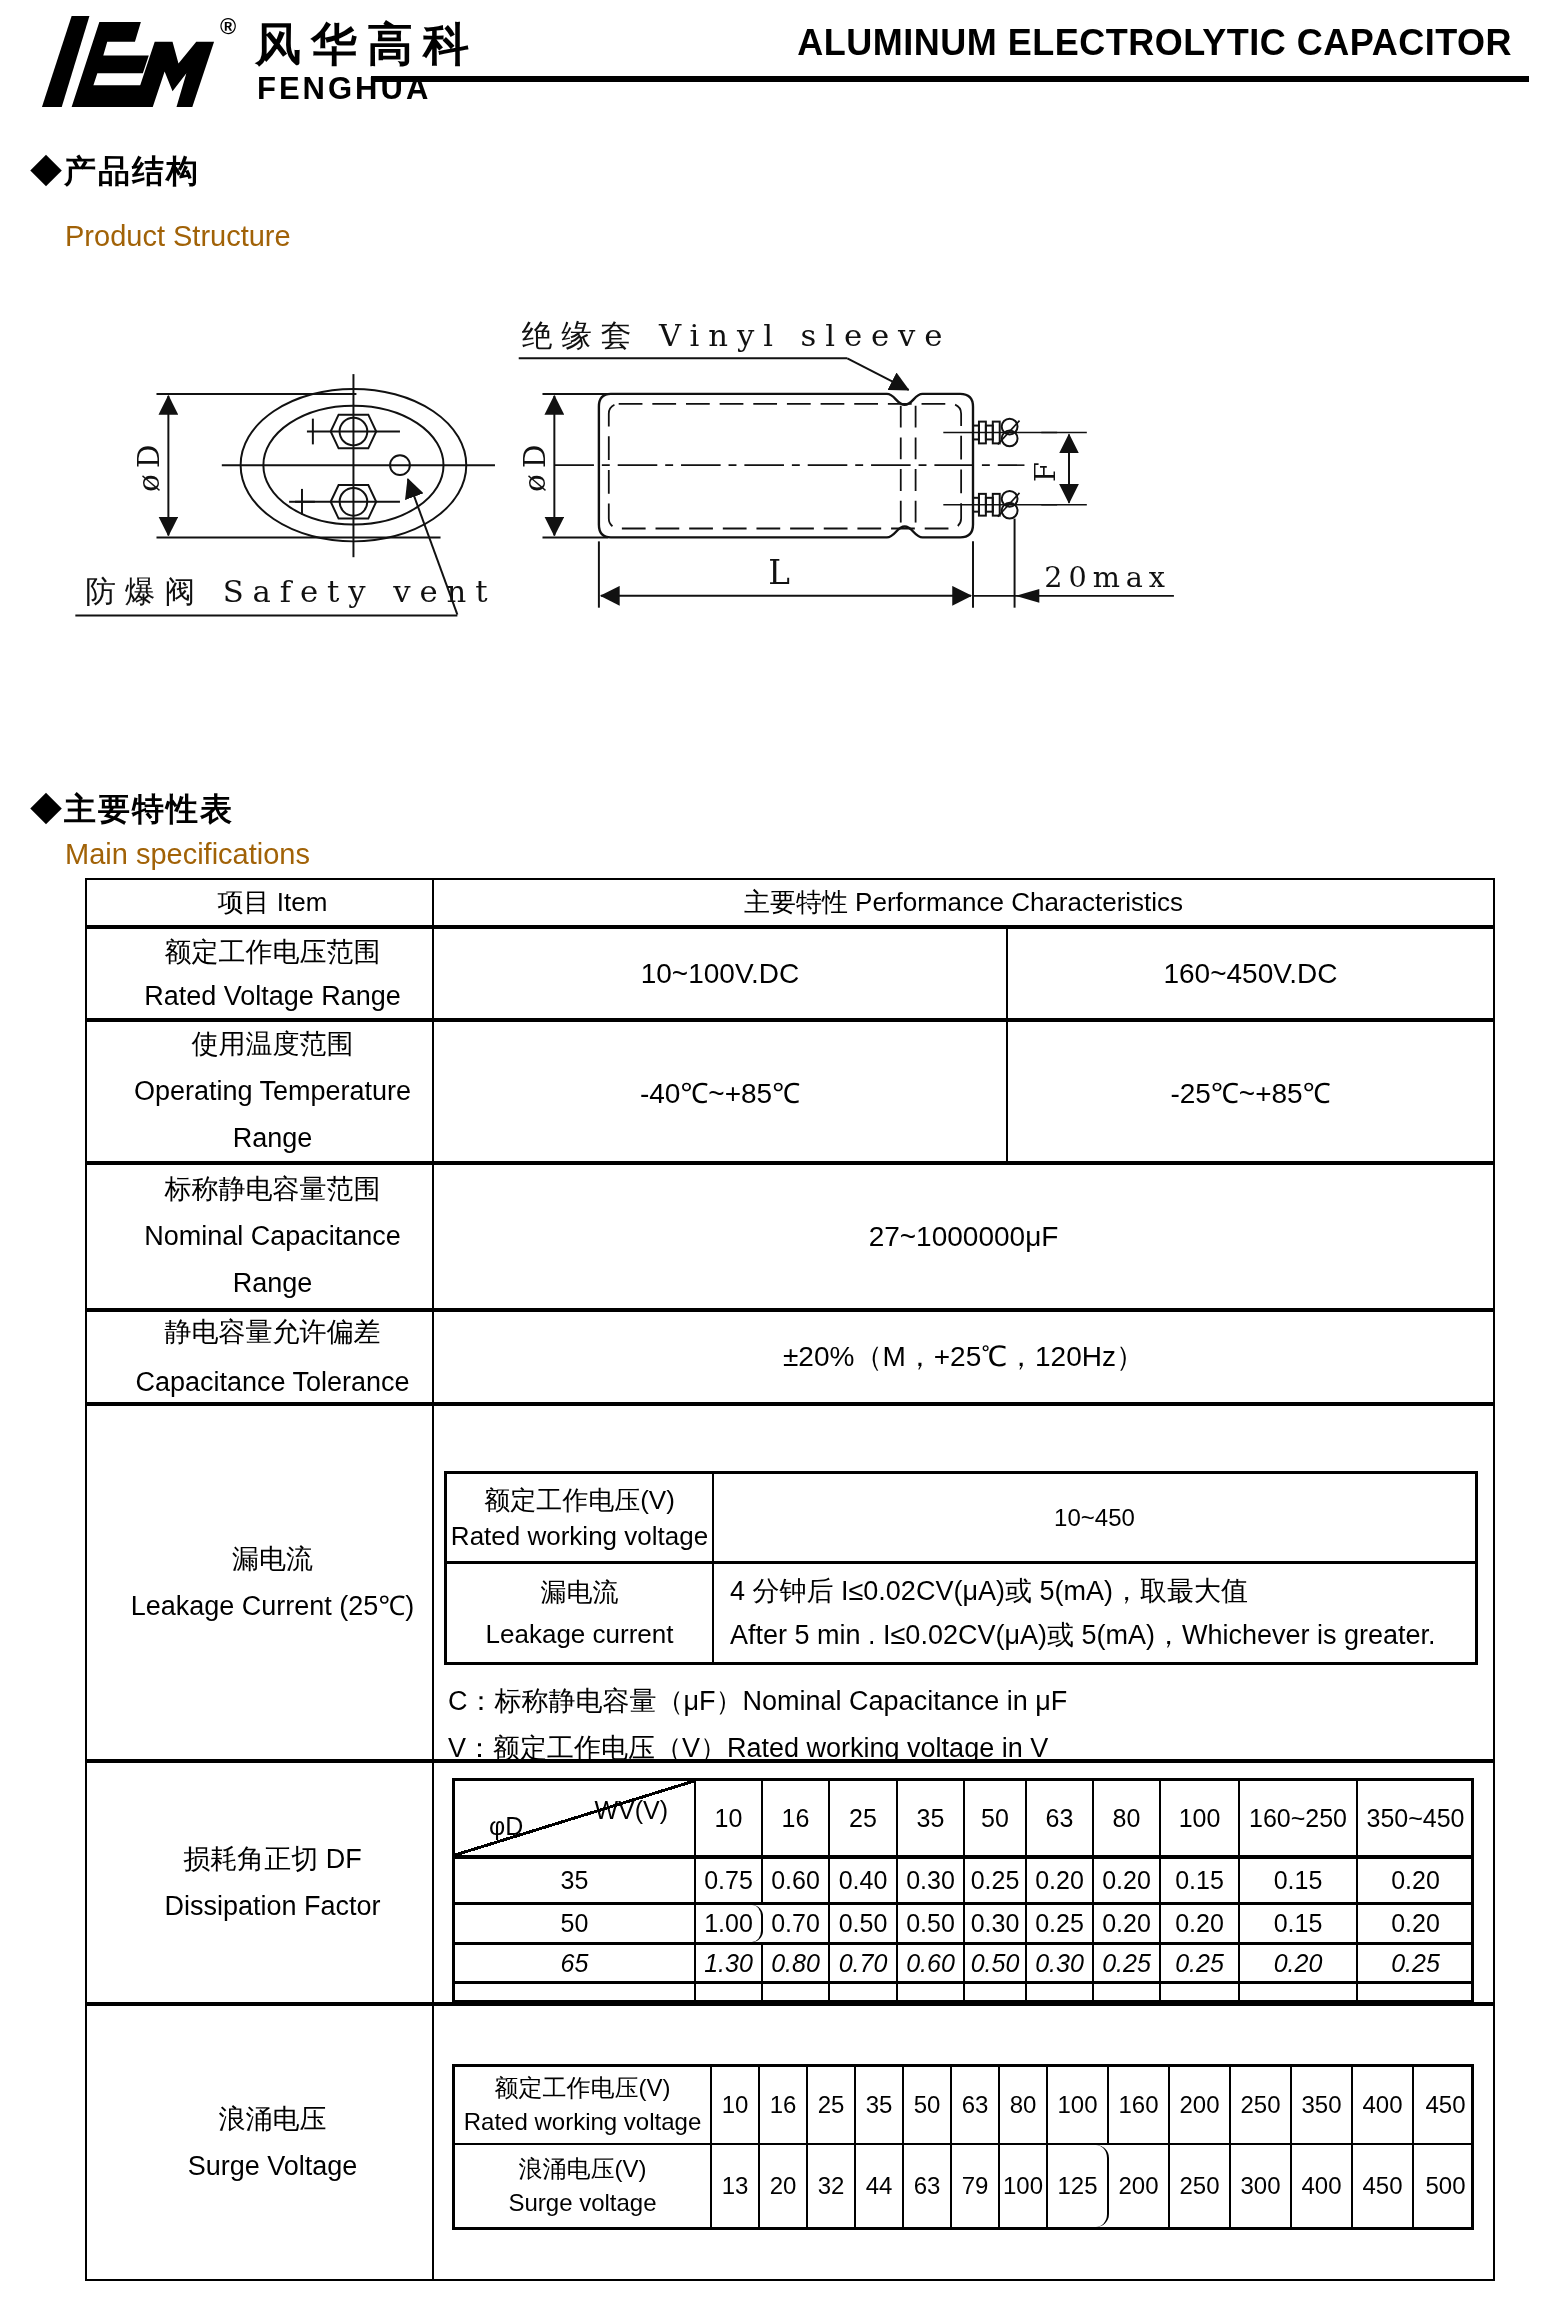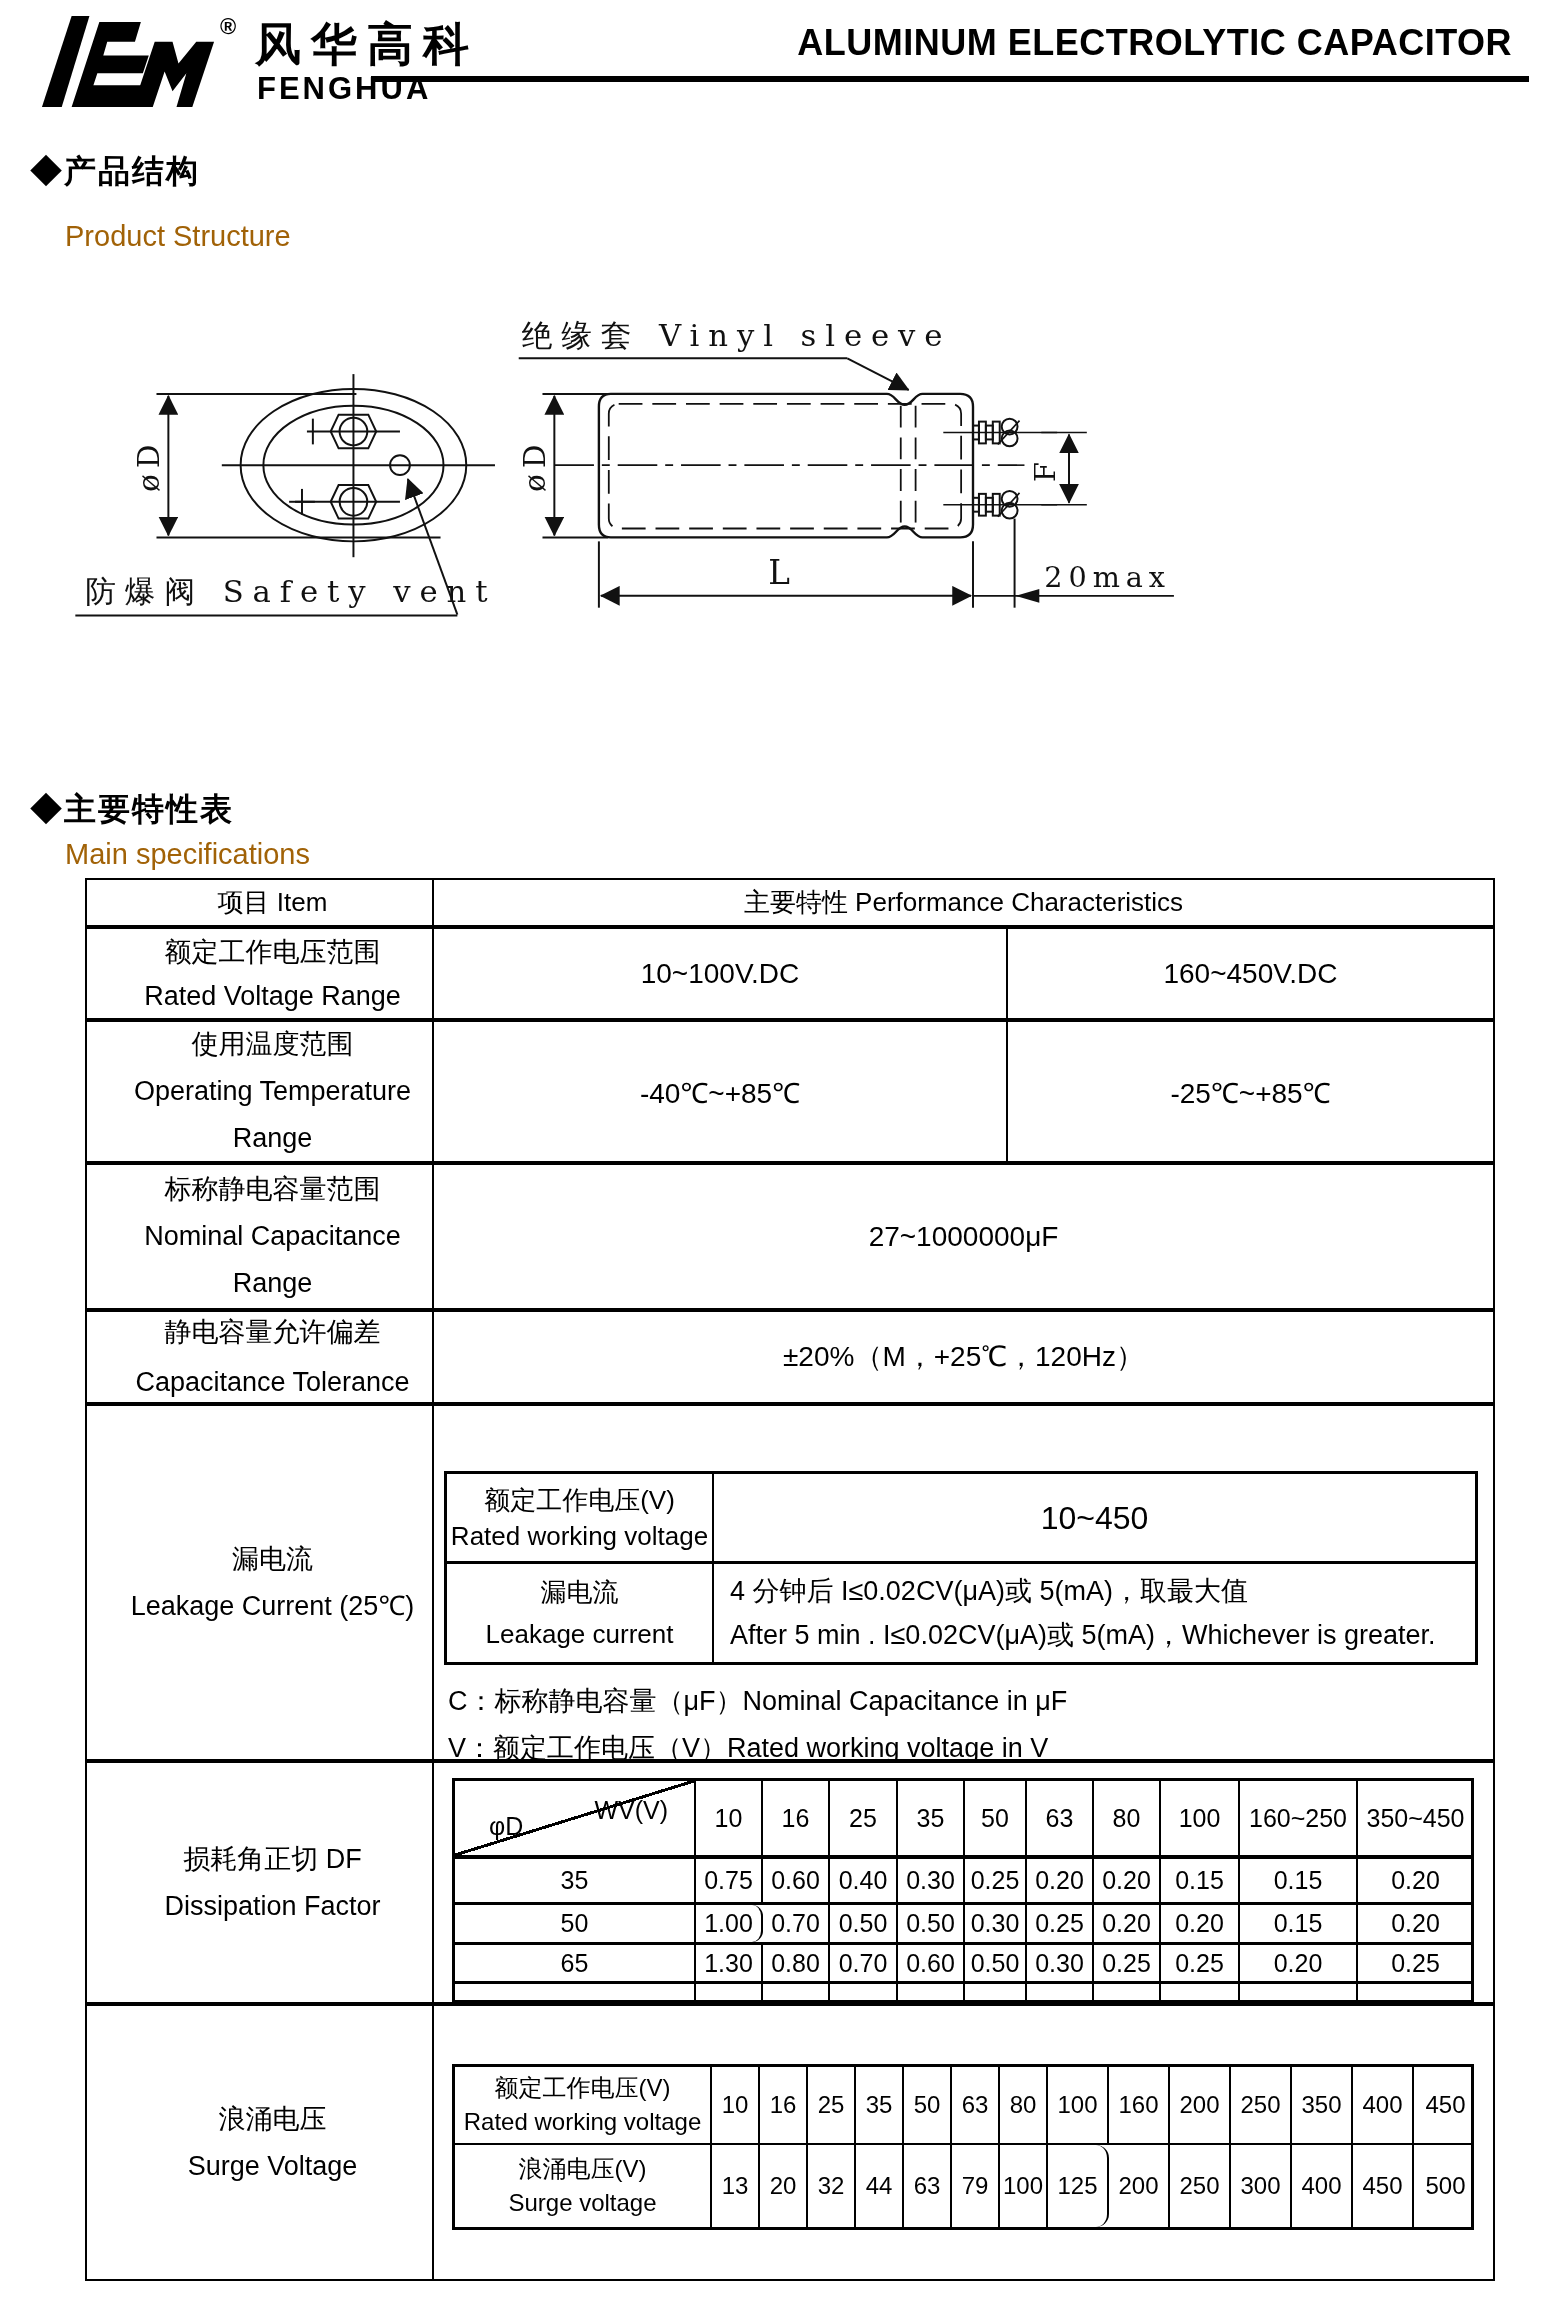--- a/index.html
+++ b/index.html
@@ -219,21 +219,21 @@
         <span>漏电流</span>
         <span>Leakage Current (25℃)</span>
       </div>
       <div class="val-cell rel" style="display:block">
         <div class="inner abs" style="left:10px;top:65px;width:1034px;height:194px">
           <div class="irow" style="height:90px">
             <div class="icell" style="width:267px">
               <span>额定工作电压(V)</span>
               <span>Rated working voltage</span>
             </div>
-            <div class="icell" style="flex:1;font-size:32px">10~450</div>
+            <div class="icell" style="flex:1;font-size:24px">10~450</div>
           </div>
           <div class="irow" style="flex:1">
             <div class="icell" style="width:267px;line-height:42px">
               <span>漏电流</span>
               <span>Leakage current</span>
             </div>
             <div class="icell left" style="flex:1">
               <span>4 分钟后 I≤0.02CV(μA)或 5(mA)，取最大值</span>
               <span>After 5 min . I≤0.02CV(μA)或 5(mA)，Whichever is greater.</span>
             </div>
@@ -286,21 +286,21 @@
               <div class="gcell" style="flex: 0 0 67px;">0.70</div>
               <div class="gcell" style="flex: 0 0 68px;">0.50</div>
               <div class="gcell" style="flex: 0 0 67px;">0.50</div>
               <div class="gcell" style="flex: 0 0 62px;">0.30</div>
               <div class="gcell" style="flex: 0 0 67px;">0.25</div>
               <div class="gcell" style="flex: 0 0 67px;">0.20</div>
               <div class="gcell" style="flex: 0 0 79px;">0.20</div>
               <div class="gcell" style="flex: 0 0 118px;">0.15</div>
               <div class="gcell" style="flex: 0 0 115px;">0.20</div>
             </div>
-            <div class="grow" style="height: 41px;">
+            <div class="grow" style="height: 41px; font-style: italic;">
               <div class="gcell" style="flex: 0 0 241px;">65</div>
               <div class="gcell" style="flex: 0 0 67px;">1.30</div>
               <div class="gcell" style="flex: 0 0 67px;">0.80</div>
               <div class="gcell" style="flex: 0 0 68px;">0.70</div>
               <div class="gcell" style="flex: 0 0 67px;">0.60</div>
               <div class="gcell" style="flex: 0 0 62px;">0.50</div>
               <div class="gcell" style="flex: 0 0 67px;">0.30</div>
               <div class="gcell" style="flex: 0 0 67px;">0.25</div>
               <div class="gcell" style="flex: 0 0 79px;">0.25</div>
               <div class="gcell" style="flex: 0 0 118px;">0.20</div>

